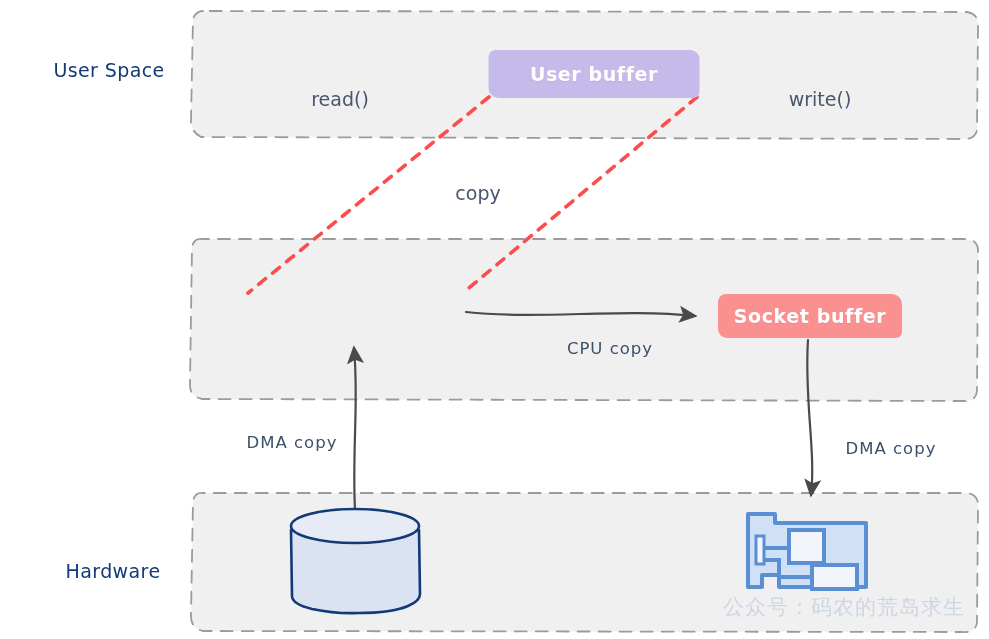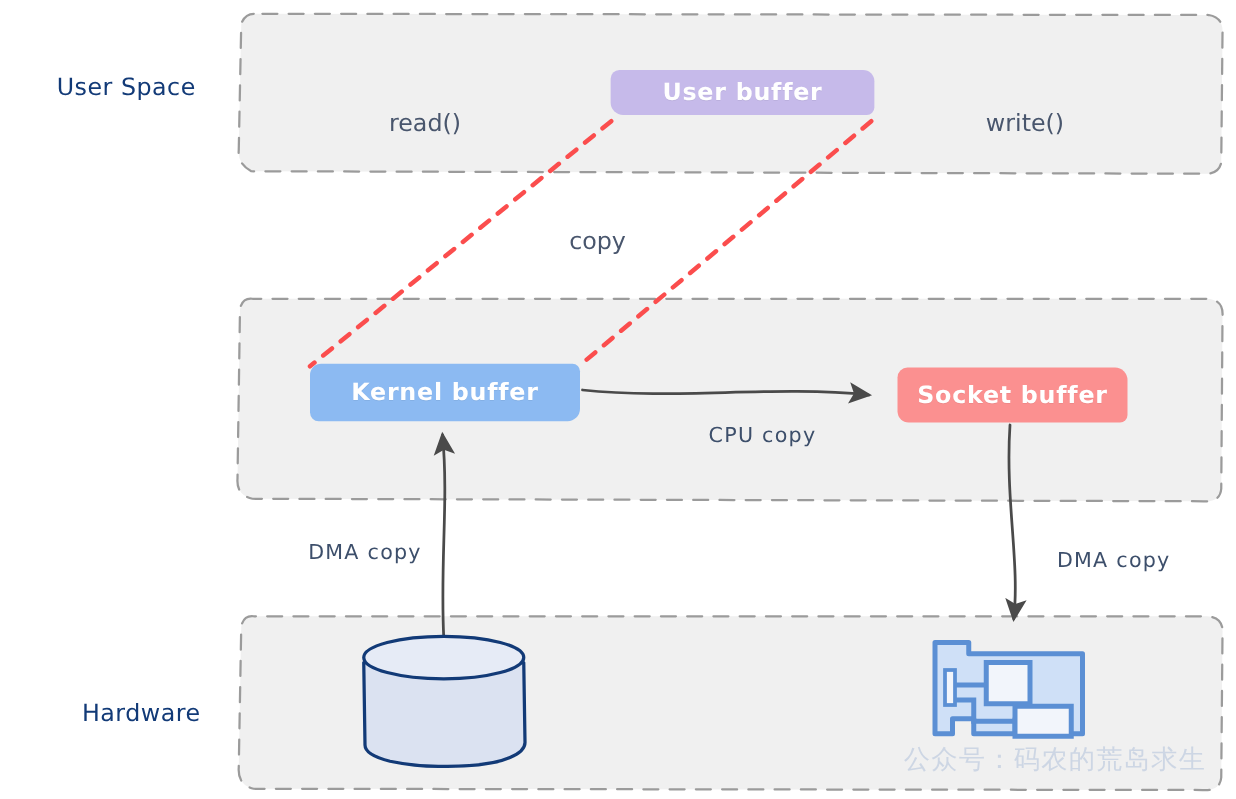--- a/index.html
+++ b/index.html
@@ -136,28 +136,26 @@
 
       <rect x="789" y="530" width="35" height="33" fill="#f2f5fb" stroke="#5b8fd4" stroke-width="4"></rect>
 
       <rect x="812" y="565" width="45" height="24" fill="#f2f5fb" stroke="#5b8fd4" stroke-width="4"></rect>
 
       <path d="M 764 548 L 789 548" stroke="#5b8fd4" stroke-width="4" fill="none"></path>
       <path d="M 764 560 L 779 560 L 779 577 L 812 577" stroke="#5b8fd4" stroke-width="4" fill="none"></path>
     </g>
   </svg>
 
-  <div class="zone-label" style="left:101px; top:70px;">User Space</div>
+  <div class="zone-label" style="left:109px; top:70px;">User Space</div>
   <div class="zone-label" style="left:113px; top:571px;">Hardware</div>
 
-  <div class="chip chip-user" style="left:594px; top:74px; width:211px; height:36px;
+  <div class="chip chip-user" style="left:594px; top:74px; width:211px; height:48px;
               border-radius:7px 9px 6px 10px;">User buffer</div>
 
-  <div class="chip chip-kernel" style="left:356px; top:314px; width:216px; height:46px;
-              border-radius:9px 6px 10px 7px;">Kernel buffer</div>
 
   <div class="chip chip-socket" style="left:810px; top:316px; width:184px; height:44px;
               border-radius:8px 10px 6px 9px;">Socket buffer</div>
 
   <div class="dtext" style="left:340px; top:99px;">read()</div>
   <div class="dtext" style="left:820px; top:99px;text-align:right;">write()</div>
 
   <div class="dtext" style="left:478px; top:193px;">copy</div>
   <div class="dtext edge" style="left:595px; top:348px;margin-left:15px;">CPU copy</div>
   <div class="dtext edge" style="left:292px; top:442px;">DMA copy</div>

